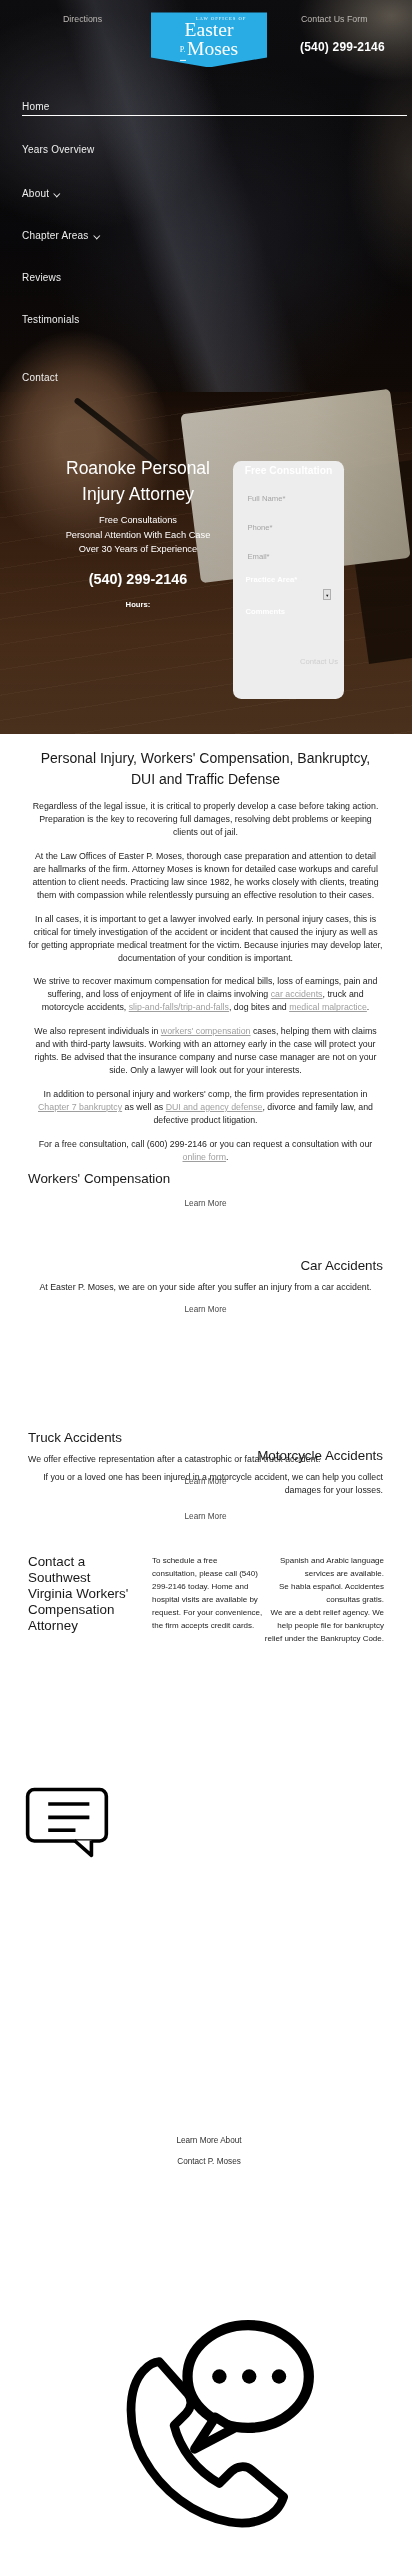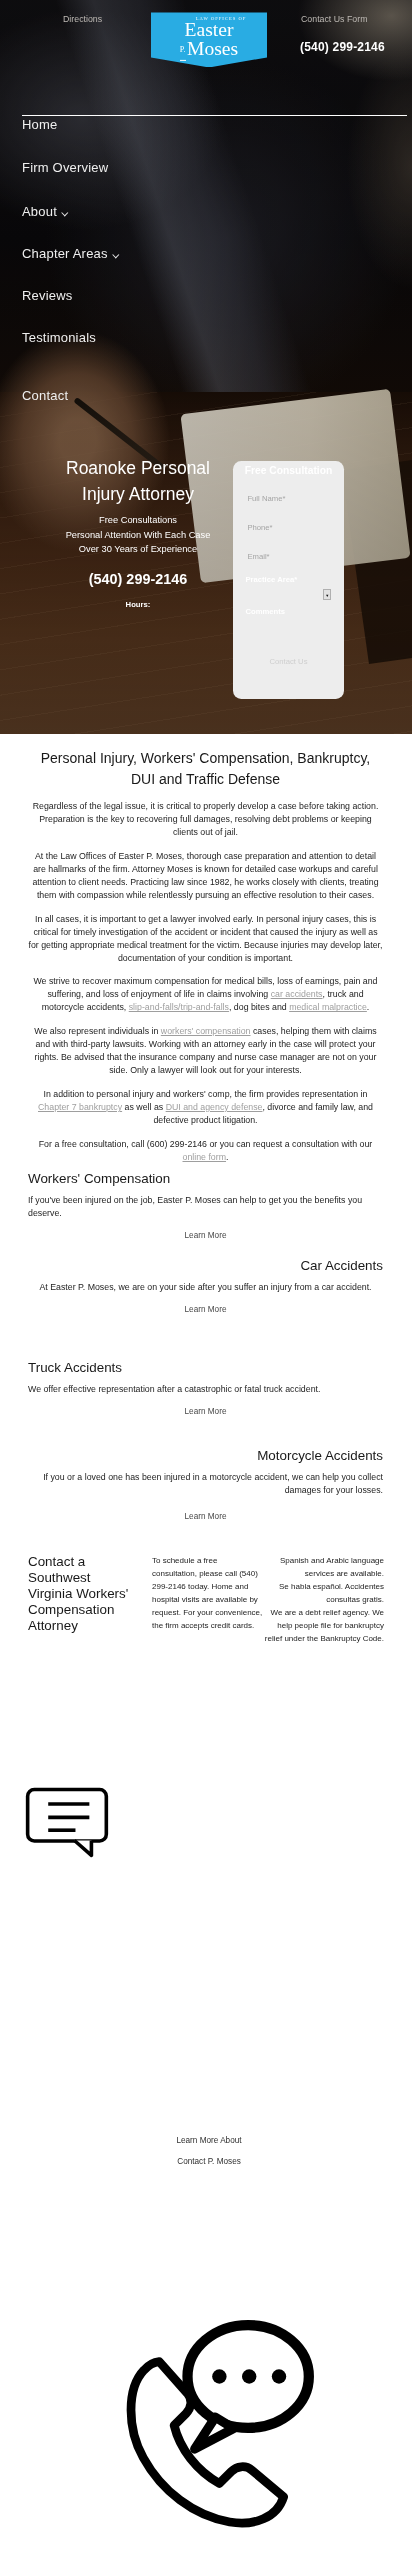--- a/index.html
+++ b/index.html
@@ -42,21 +42,21 @@
   .logo{position:absolute;left:151px;top:12.4px;width:116px;height:55px;background:#29ace3;z-index:5;
     clip-path:polygon(0 0,100% 0,100% 82%,50% 100%,0 82%);
     text-align:center;color:#fff;font-family:"Liberation Serif",serif;}
   .logo-tag{padding-top:3.6px;padding-left:24px;font-size:4.6px;letter-spacing:1px;}
   .logo-easter{font-size:19.6px;line-height:18.5px;margin-top:0.5px;}
   .logo-moses{font-size:19.6px;line-height:18.5px;margin-top:0.5px;}
   .logo-p{display:inline-block;font-size:8.2px;transform:translateY(-3.1px);border-bottom:0.5px solid #fff;margin-right:1.5px;}
 
   
   .nav{position:absolute;left:0;top:0;width:412px;height:397px;z-index:4;}
-  .nav-item{position:absolute;left:22px;font-size:13px;color:#efefef;letter-spacing:0.2px;margin-top:16px;}
+  .nav-item{position:absolute;left:22px;font-size:10px;color:#efefef;letter-spacing:0.2px;}
   .chev{display:inline-block;width:4.1px;height:4.1px;border-left:1px solid #e8e8e8;border-bottom:1px solid #e8e8e8;
     transform:rotate(-45deg) translateY(-1px);margin-left:6.2px;}
   .nav-underline{position:absolute;left:22px;top:115px;width:385px;height:1px;background:#fff;}
 
   
   .hero-copy{position:absolute;left:0;top:455px;width:276px;text-align:center;color:#fff;z-index:4;}
   .hero-h1{font-size:17.5px;line-height:26px;font-weight:400;width:175px;margin:0 auto;}
   .hero-sub div{font-size:9.3px;line-height:14.4px;font-weight:400;}
   .hero-sub{margin-top:6.2px;}
   .hero-phone{margin-top:14.4px;font-size:14.4px;font-weight:700;}
@@ -68,36 +68,36 @@
   .fc-in{position:absolute;left:12.4px;width:85px;background:transparent;border:0;outline:0;font-size:7.7px;color:#444;
     font-family:"Liberation Sans",sans-serif;}
   .fc-in::placeholder{color:#a5a5a5;opacity:1;}
   .fc-in1{top:32px;} .fc-in2{top:61px;} .fc-in3{top:90px;}
   .fc-label{position:absolute;left:12.4px;color:#fff;font-size:7.7px;font-weight:700;}
   .fc-lab-pa{top:114px;} .fc-lab-cm{top:146px;}
   .fc-select{position:absolute;left:12.4px;top:127px;width:86px;height:13.4px;}
   .fc-select-btn{position:absolute;right:0;top:1px;width:8.2px;height:11.3px;background:#e2e2e2;border:0.5px solid #b0b0b0;
     font-size:4.1px;text-align:center;line-height:11.3px;color:#111;box-sizing:border-box;}
   .fc-textarea{position:absolute;left:12.4px;top:158px;width:86px;height:35px;background:transparent;border:0;outline:0;resize:none;}
-  .fc-submit{position:absolute;top:195px;left:0;width:100%;text-align:center;color:#cfcfcf;font-size:7.7px;border:0;background:none;
+  .fc-submit{position:absolute;top:195px;left:0;width:100%;text-align:right;color:#cfcfcf;font-size:7.7px;border:0;background:none;
     font-family:"Liberation Sans",sans-serif;}
 
   
   .intro{position:absolute;left:28px;top:734px;width:355px;text-align:center;color:#232323;}
   .intro h2{font-size:14px;line-height:20.6px;font-weight:400;color:#191919;margin:0;padding-top:14px;}
   .pp{font-size:8.8px;line-height:13px;margin:10.8px 0 0 0;}
   .tlink{color:#9e9e9e;text-decoration:underline;}
 
   
   .psec{position:absolute;left:28px;width:355px;color:#232323;}
   .psec h2{font-size:13.4px;line-height:17.5px;font-weight:400;color:#191919;margin:0;}
   .psec .ptext{font-size:8.8px;line-height:13px;margin-top:6.7px;}
   .al-left{text-align:left;} .al-right{text-align:right;} .al-center{text-align:center;}
   .learn-more{display:block;text-align:center;margin-top:11.3px;color:#474747;font-size:8.2px;}
-  .sec-wc{top:1170px;} .sec-car{top:1257px;} .sec-truck{top:1359px;} .sec-moto{top:1447px;}
+  .sec-wc{top:1170px;} .sec-car{top:1257px;} .sec-truck{top:1429px;} .sec-moto{top:1447px;}
   .sec-moto .learn-more{margin-top:14.4px;}
 
   
   .c3{position:absolute;left:28px;top:1554px;width:355px;display:grid;grid-template-columns:124px 112px 120px;}
   .c3 h2{font-size:13.4px;line-height:16px;font-weight:400;color:#191919;margin:0;padding-right:15.5px;}
   .c3 .col{font-size:8px;line-height:13px;color:#232323;}
   .c3 .col p{margin:0;text-align:right;}
 
   
   .bubble-icon{position:absolute;left:25px;top:1787px;}
@@ -127,21 +127,21 @@
       <div class="logo-tag">LAW OFFICES OF</div>
       <div class="logo-easter">Easter</div>
       <div class="logo-moses"><span class="logo-p">P.</span><span>Moses</span></div>
     </div>
     <a class="top-link cuf-link">Contact Us Form</a>
     <div class="hdr-phone">(540) 299-2146</div>
 
     <nav class="nav">
       <a class="nav-item" style="top:101px">Home</a>
       <div class="nav-underline"></div>
-      <a class="nav-item" style="top:144px">Firm Overview</a>
+      <a class="nav-item" style="top:144px">Years Overview</a>
       <a class="nav-item" style="top:188px"><span>About</span><span class="chev"></span></a>
       <a class="nav-item" style="top:230px"><span>Chapter Areas</span><span class="chev"></span></a>
       <a class="nav-item" style="top:272px">Reviews</a>
       <a class="nav-item" style="top:314px">Testimonials</a>
       <a class="nav-item" style="top:372px">Contact</a>
     </nav>
 
     <div class="hero-copy">
       <h1 class="hero-h1">Roanoke Personal Injury Attorney</h1>
       <div class="hero-sub">
@@ -174,21 +174,20 @@
     <p class="pp">At the Law Offices of Easter P. Moses, thorough case preparation and attention to detail are hallmarks of the firm. Attorney Moses is known for detailed case workups and careful attention to client needs. Practicing law since 1982, he works closely with clients, treating them with compassion while relentlessly pursuing an effective resolution to their cases.</p>
     <p class="pp">In all cases, it is important to get a lawyer involved early. In personal injury cases, this is critical for timely investigation of the accident or incident that caused the injury as well as for getting appropriate medical treatment for the victim. Because injuries may develop later, documentation of your condition is important.</p>
     <p class="pp"><span>We strive to recover maximum compensation for medical bills, loss of earnings, pain and suffering, and loss of enjoyment of life in claims involving </span><a class="tlink">car accidents</a><span>, truck and motorcycle accidents, </span><a class="tlink">slip-and-falls/trip-and-falls</a><span>, dog bites and </span><a class="tlink">medical malpractice</a><span>.</span></p>
     <p class="pp"><span>We also represent individuals in </span><a class="tlink">workers' compensation</a><span> cases, helping them with claims and with third-party lawsuits. Working with an attorney early in the case will protect your rights. Be advised that the insurance company and nurse case manager are not on your side. Only a lawyer will look out for your interests.</span></p>
     <p class="pp"><span>In addition to personal injury and workers' comp, the firm provides representation in </span><a class="tlink">Chapter 7 bankruptcy</a><span> as well as </span><a class="tlink">DUI and agency defense</a><span>, divorce and family law, and defective product litigation.</span></p>
     <p class="pp"><span>For a free consultation, call (600) 299-2146 or you can request a consultation with our </span><a class="tlink">online form</a><span>.</span></p>
   </section>
 
   <section class="psec sec-wc">
     <h2 class="al-left">Workers' Compensation</h2>
-    <div class="ptext al-left">If you've been injured on the job, Easter P. Moses can help to get you the benefits you deserve.</div>
     <a class="learn-more">Learn More</a>
   </section>
 
   <section class="psec sec-car">
     <h2 class="al-right">Car Accidents</h2>
     <div class="ptext al-center">At Easter P. Moses, we are on your side after you suffer an injury from a car accident.</div>
     <a class="learn-more">Learn More</a>
   </section>
 
   <section class="psec sec-truck">

